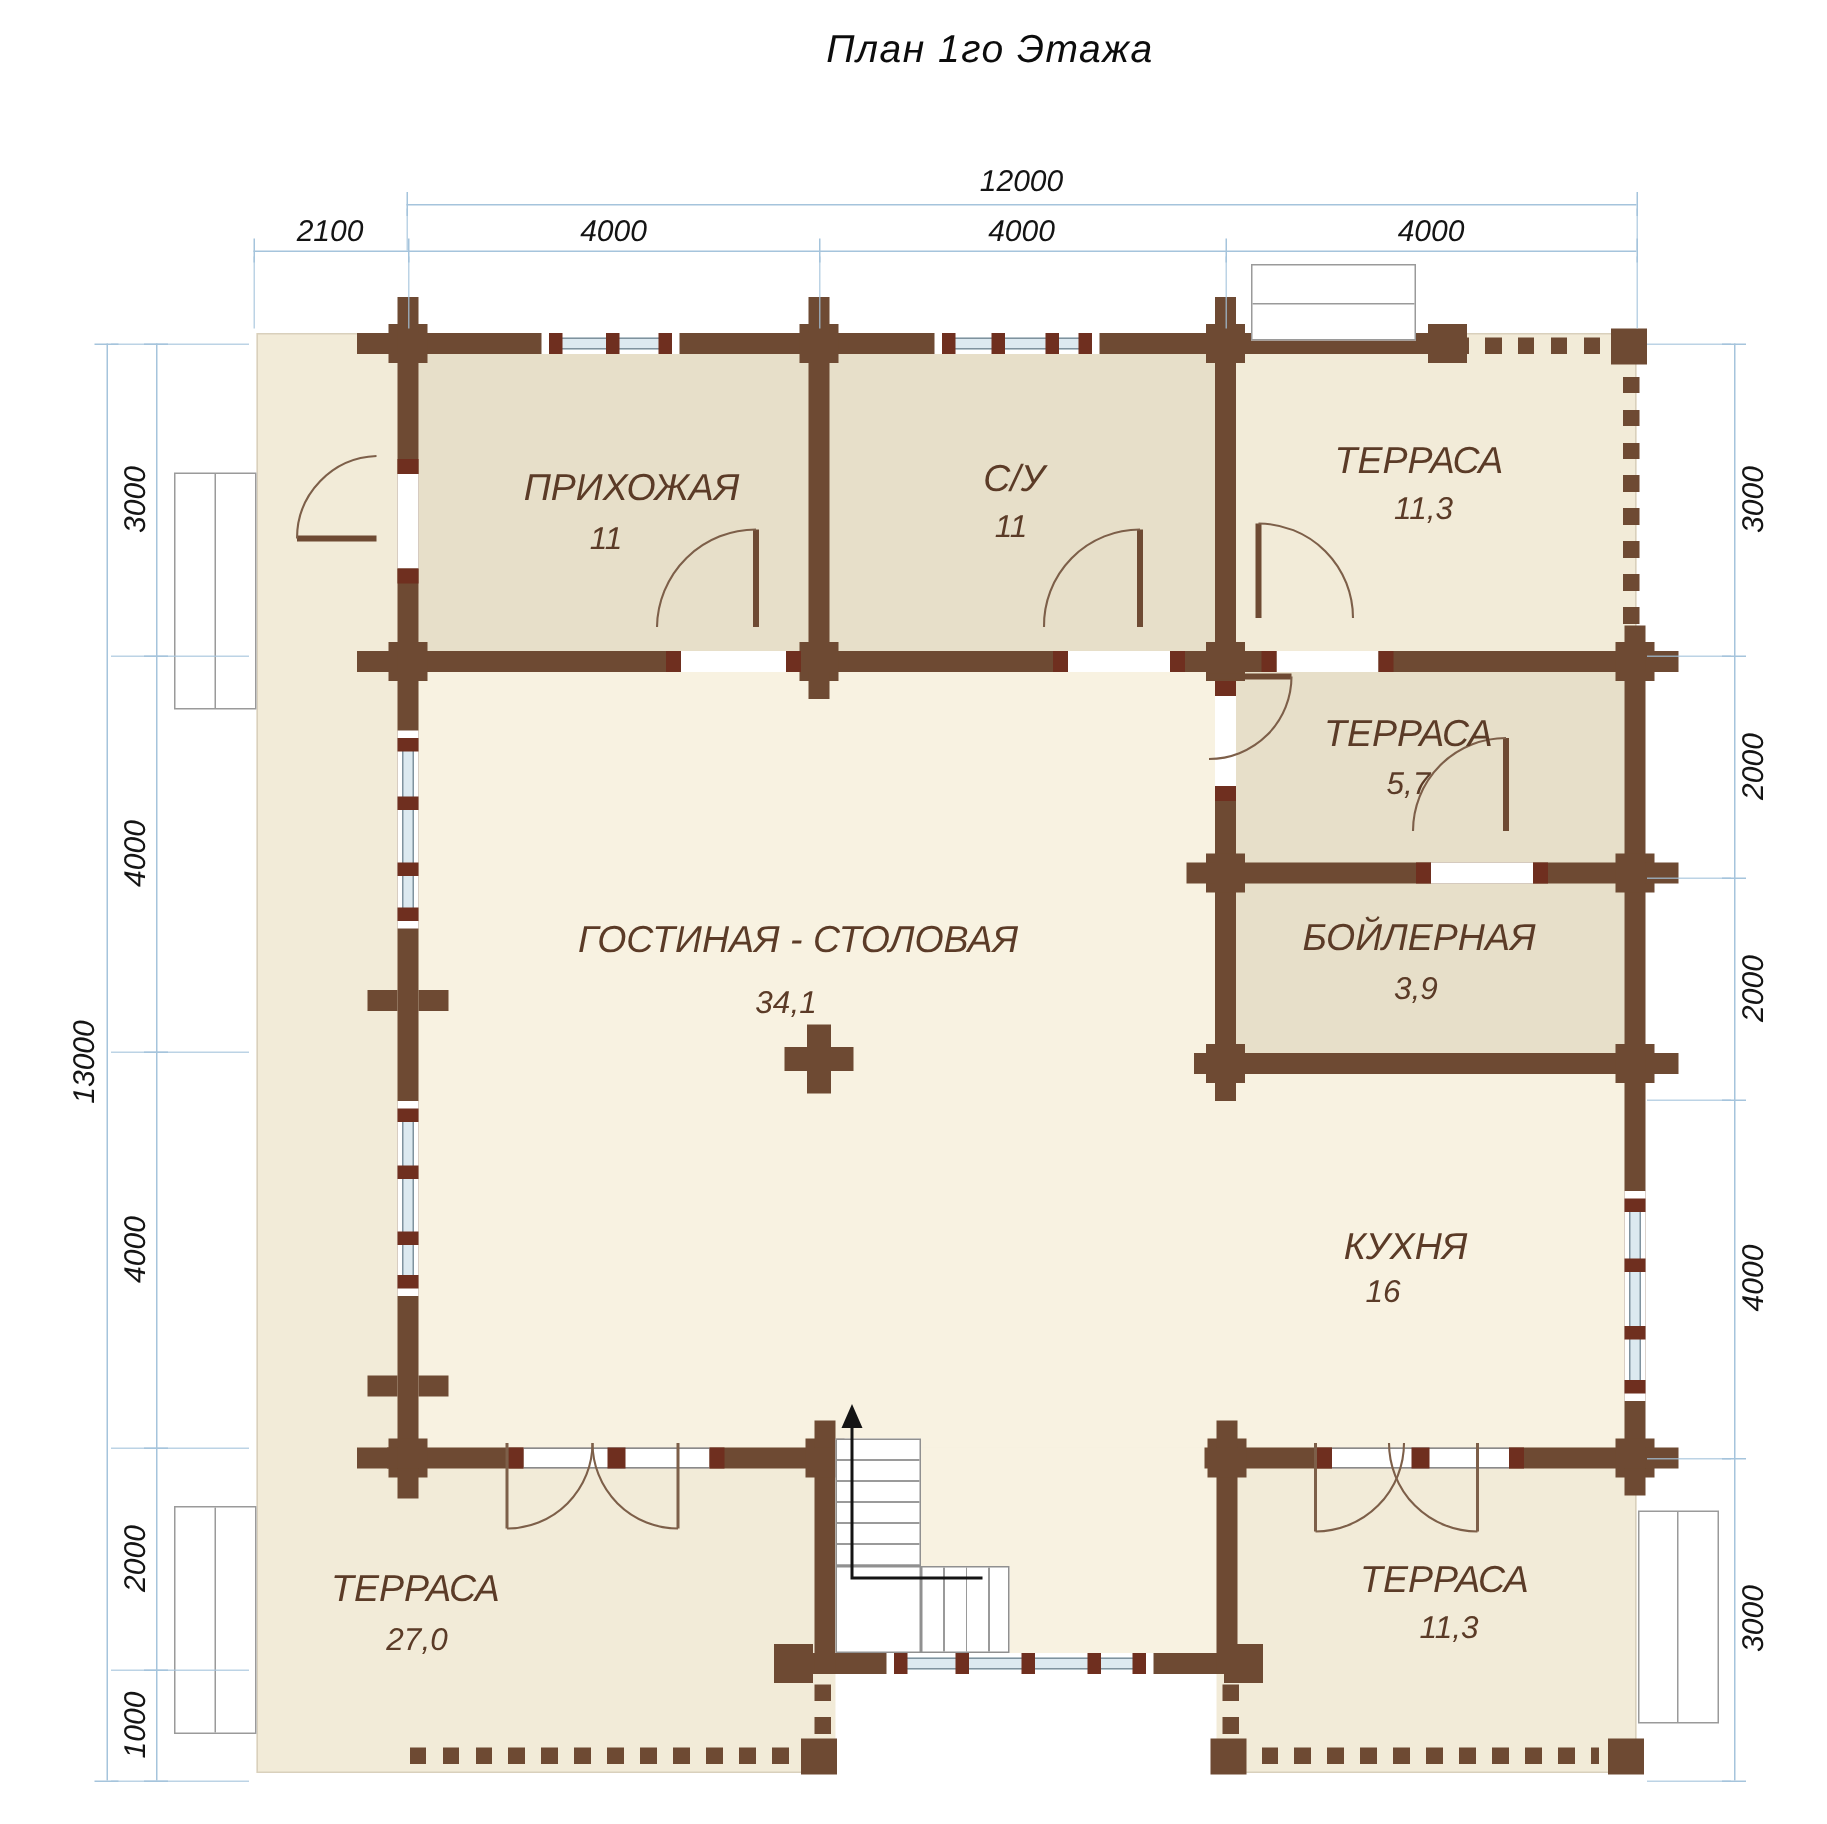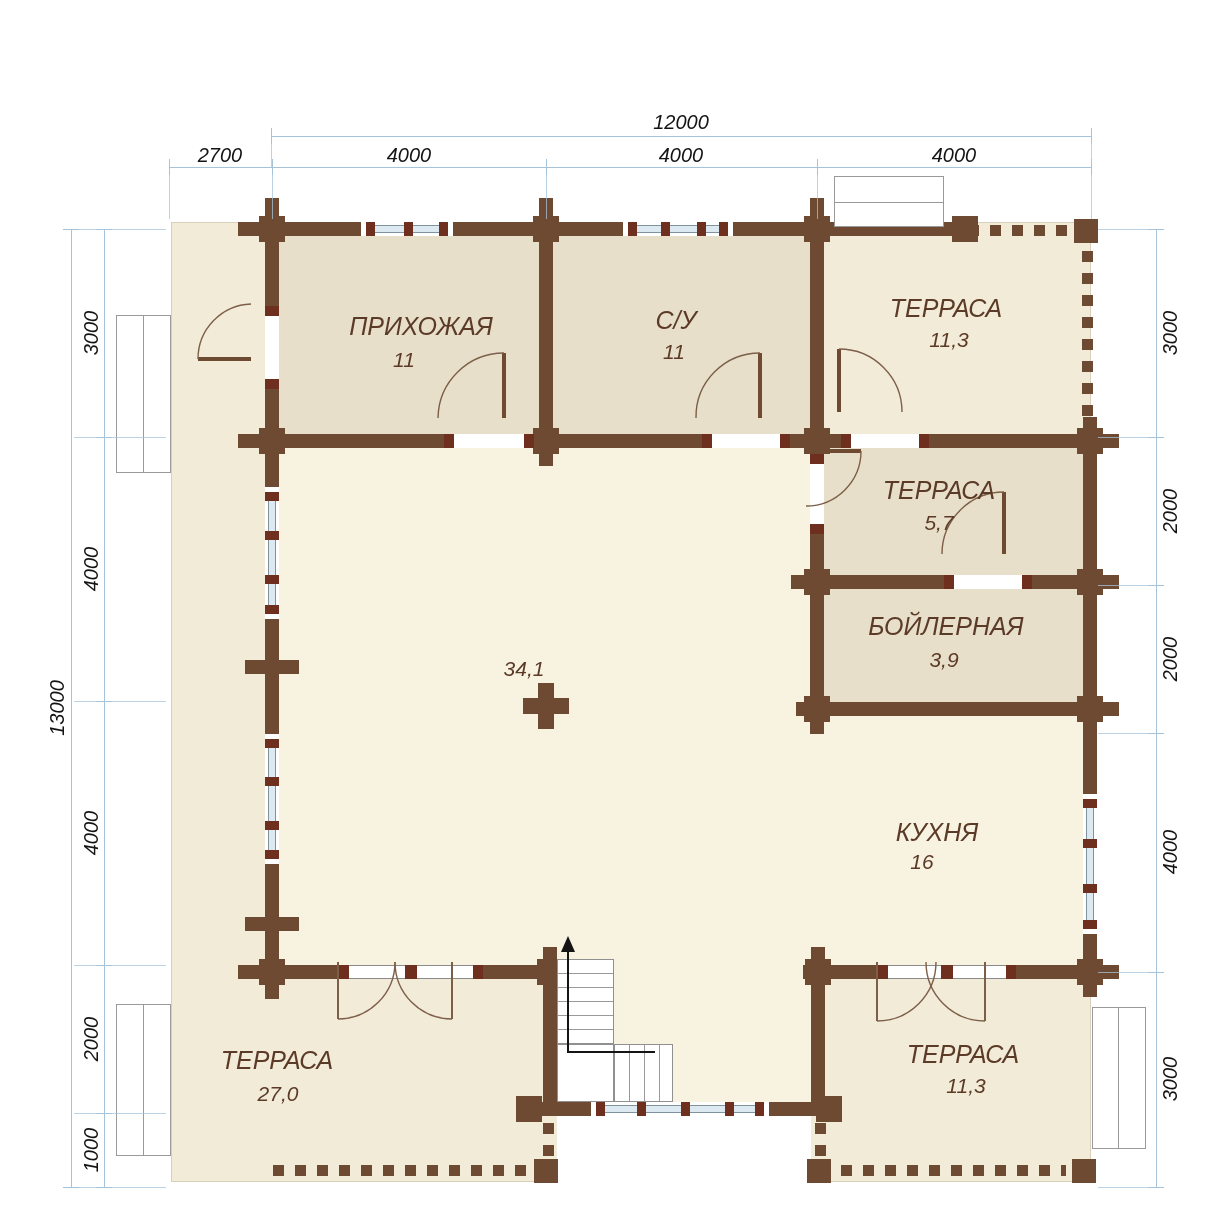--- a/index.html
+++ b/index.html
@@ -35,20 +35,21 @@
   .bg{position:absolute;}
   .leaf{stroke:#6E4A33;stroke-width:4;fill:none;}
   .leaf-thin{stroke:#7d5f49;stroke-width:2;fill:none;}
   .arc{stroke:#7d5f49;stroke-width:1.4;fill:none;}
   .arrow{stroke:#141414;stroke-width:2;fill:none;}
 </style>
 </head>
 <body>
 
 <div id="sheet">
+  <div id="title">План 1го Этажа</div>
   <div id="plan">
       <div class="bg" style="left: 155px; top: 203px; width: 920px; height: 960px; background: rgb(242, 235, 216); border: 1px solid rgb(217, 208, 188); box-sizing: border-box;"></div>
       <div class="bg" style="left: 263px; top: 217px; width: 531px; height: 198px; background: rgb(231, 223, 201);"></div>
       <div class="bg" style="left: 808px; top: 429px; width: 259px; height: 254px; background: rgb(231, 223, 201);"></div>
       <div class="bg" style="left: 263px; top: 429px; width: 531px; height: 517px; background: rgb(248, 242, 225);"></div>
       <div class="bg" style="left: 263px; top: 697px; width: 804px; height: 249px; background: rgb(248, 242, 225);"></div>
       <div class="bg" style="left: 541px; top: 946px; width: 254px; height: 137px; background: rgb(248, 242, 225);"></div>
       <div class="bg" style="left: 541px; top: 1097px; width: 254px; height: 66px; background: rgb(255, 255, 255);"></div>
       <div class="w" style="left: 249px; top: 203px; width: 703px; height: 14px;"></div>
       <div class="w" style="left: 249px; top: 415px; width: 832px; height: 14px;"></div>
@@ -255,21 +256,21 @@
     <path class="leaf-thin" d="M877,962 L877,1021"></path>
     <path class="arc" d="M877,1021 A59,59 0 0 0 936,962"></path>
     <path class="leaf-thin" d="M985,962 L985,1021"></path>
     <path class="arc" d="M985,1021 A59,59 0 0 1 926,962"></path>
     <path class="arrow" d="M655,1052 L568,1052 L568,950"></path>
     <polygon points="568,936 561,952 575,952" fill="#141414"></polygon>
   </svg>
 
   <div id="labels">
       <div class="dim-lbl" style="left: 665px; top: 103px;">12000</div>
-      <div class="dim-lbl" style="left: 204px; top: 136px;">2700</div>
+      <div class="dim-lbl" style="left: 204px; top: 136px;">2100</div>
       <div class="dim-lbl" style="left: 393px; top: 136px;">4000</div>
       <div class="dim-lbl" style="left: 665px; top: 136px;">4000</div>
       <div class="dim-lbl" style="left: 938px; top: 136px;">4000</div>
       <div class="dim-lbl rot" style="left: 41px; top: 689px;">13000</div>
       <div class="dim-lbl rot" style="left: 75px; top: 314px;">3000</div>
       <div class="dim-lbl rot" style="left: 75px; top: 550px;">4000</div>
       <div class="dim-lbl rot" style="left: 75px; top: 814px;">4000</div>
       <div class="dim-lbl rot" style="left: 75px; top: 1020px;">2000</div>
       <div class="dim-lbl rot" style="left: 75px; top: 1131px;">1000</div>
       <div class="dim-lbl rot" style="left: 1154px; top: 314px;">3000</div>
@@ -280,20 +281,21 @@
       <div class="lbl lbl-name" style="left: 405px; top: 307px;">ПРИХОЖАЯ</div>
       <div class="lbl lbl-area" style="left: 388px; top: 341px;">11</div>
       <div class="lbl lbl-name" style="left: 660px; top: 301px;">С/У</div>
       <div class="lbl lbl-area" style="left: 658px; top: 333px;">11</div>
       <div class="lbl lbl-name" style="left: 930px; top: 289px;">ТЕРРАСА</div>
       <div class="lbl lbl-area" style="left: 933px; top: 321px;">11,3</div>
       <div class="lbl lbl-name" style="left: 923px; top: 471px;">ТЕРРАСА</div>
       <div class="lbl lbl-area" style="left: 923px; top: 504px;">5,7</div>
       <div class="lbl lbl-name" style="left: 930px; top: 607px;">БОЙЛЕРНАЯ</div>
       <div class="lbl lbl-area" style="left: 928px; top: 641px;">3,9</div>
+      <div class="lbl lbl-name" style="left: 516px; top: 608px;">ГОСТИНАЯ - СТОЛОВАЯ</div>
       <div class="lbl lbl-area" style="left: 508px; top: 650px;">34,1</div>
       <div class="lbl lbl-name" style="left: 921px; top: 813px;">КУХНЯ</div>
       <div class="lbl lbl-area" style="left: 906px; top: 843px;">16</div>
       <div class="lbl lbl-name" style="left: 261px; top: 1041px;">ТЕРРАСА</div>
       <div class="lbl lbl-area" style="left: 262px; top: 1075px;">27,0</div>
       <div class="lbl lbl-name" style="left: 947px; top: 1035px;">ТЕРРАСА</div>
       <div class="lbl lbl-area" style="left: 950px; top: 1067px;">11,3</div>
     </div>
 </div>
 

